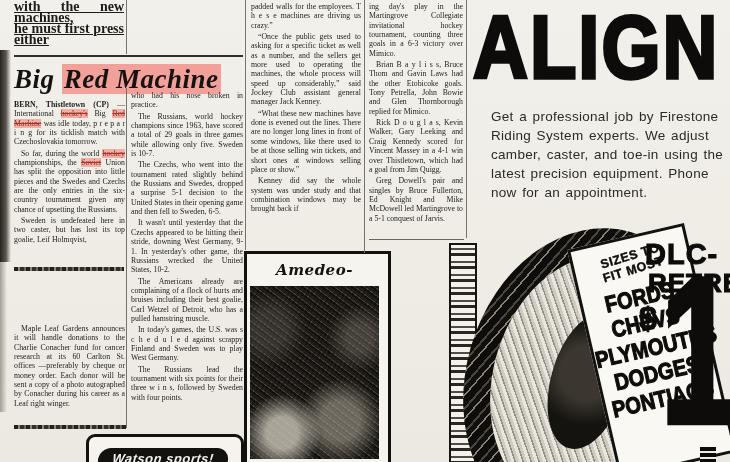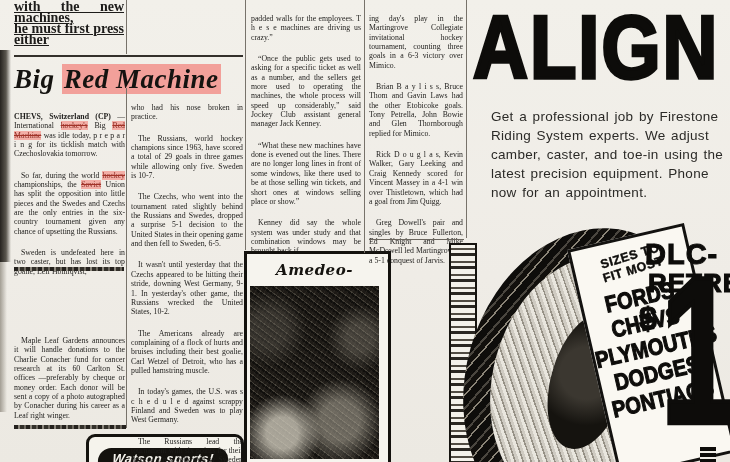--- a/index.html
+++ b/index.html
@@ -14,21 +14,21 @@
   .edge-shadow2{position:absolute;left:0;top:262px;width:7px;height:150px;
     background:linear-gradient(90deg,#a39e94 0%,rgba(160,155,145,0) 100%);}
   
   .vrule{position:absolute;width:1px;background:#77726a;}
   .hrule{position:absolute;height:2px;background:#33302b;}
   .hrule-thin{position:absolute;height:1px;background:#6b665e;}
   .drule{position:absolute;height:4px;
     background:repeating-linear-gradient(90deg,#24211d 0 4px,#8d887e 4px 6px,#33302a 6px 10px,#6e6960 10px 12px);}
   
   .col{position:absolute;font-size:7.8px;line-height:1.2;text-align:justify;}
-  .col p{margin:12px 0 2px;text-indent:7px;}
+  .col p{margin:0 0 2px;text-indent:7px;}
   .col p.noindent{text-indent:0;}
   .dateline{font-weight:bold;}
   .hl-body{background:#f3aea6;color:#8d2a22;text-decoration:line-through;text-decoration-color:#a33328;}
   
   .lead-hed{position:absolute;left:14px;top:60px;width:232px;
     font-family:"Liberation Serif",serif;font-style:italic;font-weight:bold;
     font-size:27px;line-height:39px;color:#151310;letter-spacing:.5px;}
   .hl-head{background:#f2a09a;padding:0 2px;}
   
   .topfrag{position:absolute;top:1px;font-size:14px;font-weight:bold;line-height:11px;text-align:justify;text-decoration:underline;}
@@ -114,21 +114,21 @@
     <div>he must first press either</div>
   </div>
   <div class="vrule" style="left:126px;top:0;height:54px;"></div>
   <div class="hrule" style="left:14px;top:55px;width:229px;"></div>
 
   <div class="lead-hed">
     <span>Big </span><span class="hl-head">Red Machine</span>
   </div>
 
   <div class="col" style="left:14px;top:100px;width:111px;">
-    <p class="noindent"><span class="dateline">CHEVS, Switzerland (CP)</span><span> — International </span><span class="hl-body">hockey's</span><span> Big </span><span class="hl-body">Red Machine</span><span> was idle today, p r e p a r i n g for its ticklish match with Czechoslovakia tomorrow.</span></p>
+    <p class="noindent"><span class="dateline">BERN, Thistletown (CP)</span><span> — International </span><span class="hl-body">hockey's</span><span> Big </span><span class="hl-body">Red Machine</span><span> was idle today, p r e p a r i n g for its ticklish match with Czechoslovakia tomorrow.</span></p>
     <p><span>So far, during the world </span><span class="hl-body">hockey</span><span> championships, the </span><span class="hl-body">Soviet</span><span> Union has split the opposition into little pieces and the Swedes and Czechs are the only entries in the six-country tournament given any chance of upsetting the Russians.</span></p>
     <p>Sweden is undefeated here in two caster, but has lost its top goalie, Leif Holmqvist,</p>
   </div>
 
   <div class="drule" style="left:14px;top:267px;width:110px;"></div>
   <div class="col" style="left:14px;top:324px;width:111px;">
     <p>Maple Leaf Gardens announces it will handle donations to the Charlie Conacher fund for cancer research at its 60 Carlton St. offices —preferably by cheque or money order. Each donor will be sent a copy of a photo autographed by Conacher during his career as a Leaf right winger.</p>
   </div>
   <div class="drule" style="left:14px;top:425px;width:112px;"></div>
 

